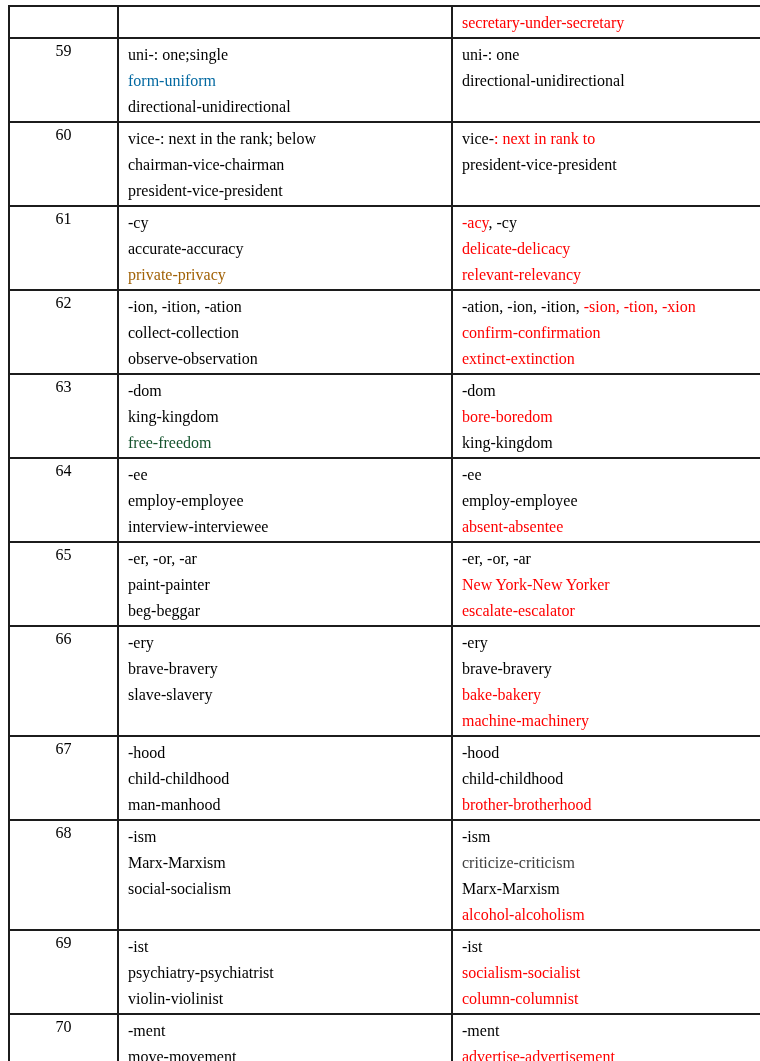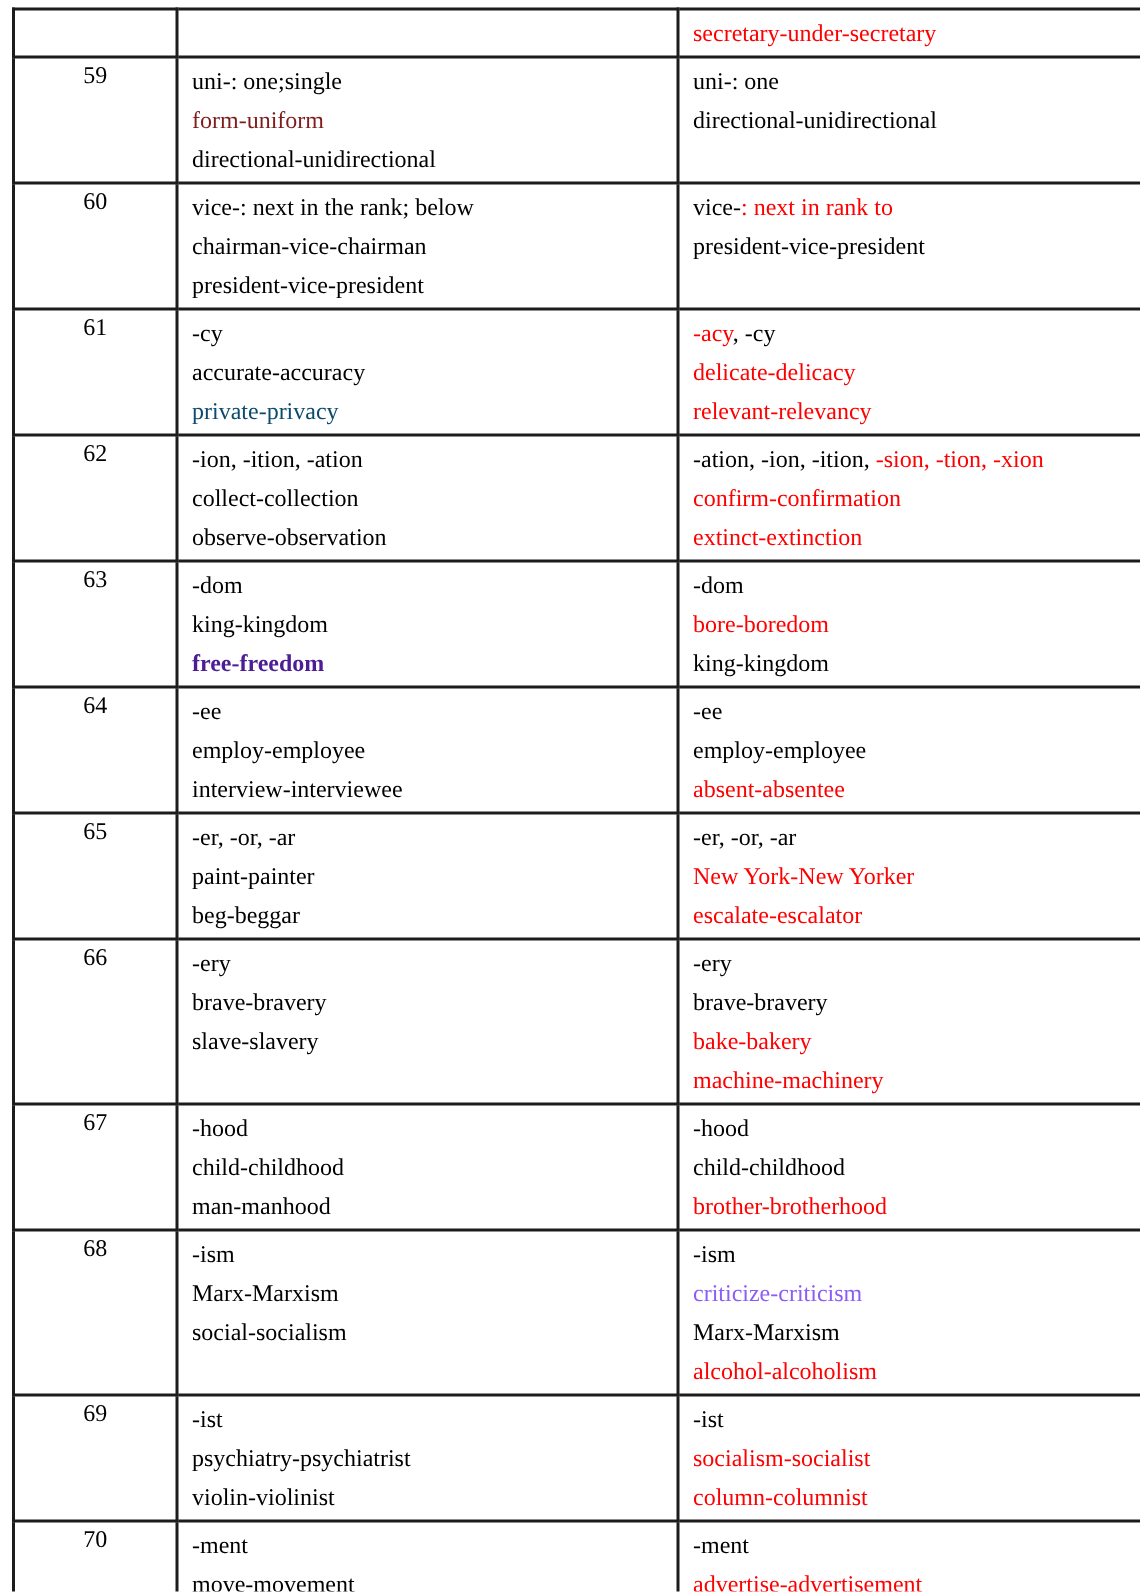--- a/index.html
+++ b/index.html
@@ -53,21 +53,21 @@
         <td class="num"></td>
         <td class="cell left-cell"></td>
         <td class="cell right-cell">
           <div class="line"><span style="color: rgb(255, 0, 0);">secretary-under-secretary</span></div>
         </td>
       </tr>
       <tr>
         <td class="num">59</td>
         <td class="cell left-cell">
           <div class="line"><span style="color: rgb(0, 0, 0);">uni-: one;single</span></div>
-          <div class="line"><span style="color: #7f1d1d;">form-uniform</span></div>
+          <div class="line"><span style="color: #0369a1;">form-uniform</span></div>
           <div class="line"><span style="color: rgb(0, 0, 0);">directional-unidirectional</span></div>
         </td>
         <td class="cell right-cell">
           <div class="line"><span style="color: rgb(0, 0, 0);">uni-: one</span></div>
           <div class="line"><span style="color: rgb(0, 0, 0);">directional-unidirectional</span></div>
         </td>
       </tr>
       <tr>
         <td class="num">60</td>
         <td class="cell left-cell">
@@ -78,21 +78,21 @@
         <td class="cell right-cell">
           <div class="line"><span style="color: rgb(0, 0, 0);">vice-</span><span style="color: rgb(255, 0, 0);">: next in rank to</span></div>
           <div class="line"><span style="color: rgb(0, 0, 0);">president-vice-president</span></div>
         </td>
       </tr>
       <tr>
         <td class="num">61</td>
         <td class="cell left-cell">
           <div class="line"><span style="color: rgb(0, 0, 0);">-cy</span></div>
           <div class="line"><span style="color: rgb(0, 0, 0);">accurate-accuracy</span></div>
-          <div class="line"><span style="color: #0c4a6e;">private-privacy</span></div>
+          <div class="line"><span style="color: #a16207;">private-privacy</span></div>
         </td>
         <td class="cell right-cell">
           <div class="line"><span style="color: rgb(255, 0, 0);">-acy</span><span style="color: rgb(0, 0, 0);">, -cy</span></div>
           <div class="line"><span style="color: rgb(255, 0, 0);">delicate-delicacy</span></div>
           <div class="line"><span style="color: rgb(255, 0, 0); margin-top: 38px;">relevant-relevancy</span></div>
         </td>
       </tr>
       <tr>
         <td class="num">62</td>
         <td class="cell left-cell">
@@ -104,21 +104,21 @@
           <div class="line"><span style="color: rgb(0, 0, 0);">-ation, -ion, -ition, </span><span style="color: rgb(255, 0, 0);">-sion, -tion, -xion</span></div>
           <div class="line"><span style="color: rgb(255, 0, 0);">confirm-confirmation</span></div>
           <div class="line"><span style="color: rgb(255, 0, 0); text-align: right;">extinct-extinction</span></div>
         </td>
       </tr>
       <tr>
         <td class="num">63</td>
         <td class="cell left-cell">
           <div class="line"><span style="color: rgb(0, 0, 0);">-dom</span></div>
           <div class="line"><span style="color: rgb(0, 0, 0);">king-kingdom</span></div>
-          <div class="line"><span style="color: #4c1d95; font-weight: bold;">free-freedom</span></div>
+          <div class="line"><span style="color: #14532d;">free-freedom</span></div>
         </td>
         <td class="cell right-cell">
           <div class="line"><span style="color: rgb(0, 0, 0);">-dom</span></div>
           <div class="line"><span style="color: rgb(255, 0, 0);">bore-boredom</span></div>
           <div class="line"><span style="color: rgb(0, 0, 0);">king-kingdom</span></div>
         </td>
       </tr>
       <tr>
         <td class="num">64</td>
         <td class="cell left-cell">
@@ -174,21 +174,21 @@
       </tr>
       <tr>
         <td class="num">68</td>
         <td class="cell left-cell">
           <div class="line"><span style="color: rgb(0, 0, 0);">-ism</span></div>
           <div class="line"><span style="color: rgb(0, 0, 0);">Marx-Marxism</span></div>
           <div class="line"><span style="color: rgb(0, 0, 0);">social-socialism</span></div>
         </td>
         <td class="cell right-cell">
           <div class="line"><span style="color: rgb(0, 0, 0);">-ism</span></div>
-          <div class="line"><span style="color: #8b5cf6; font-family: Liberation Serif, serif;">criticize-criticism</span></div>
+          <div class="line"><span style="color: #404040; font-family: Liberation Serif, serif;">criticize-criticism</span></div>
           <div class="line"><span style="color: rgb(0, 0, 0);">Marx-Marxism</span></div>
           <div class="line"><span style="color: rgb(255, 0, 0);">alcohol-alcoholism</span></div>
         </td>
       </tr>
       <tr>
         <td class="num">69</td>
         <td class="cell left-cell">
           <div class="line"><span style="color: rgb(0, 0, 0);">-ist</span></div>
           <div class="line"><span style="color: rgb(0, 0, 0);">psychiatry-psychiatrist</span></div>
           <div class="line"><span style="color: rgb(0, 0, 0); text-align: center;">violin-violinist</span></div>

